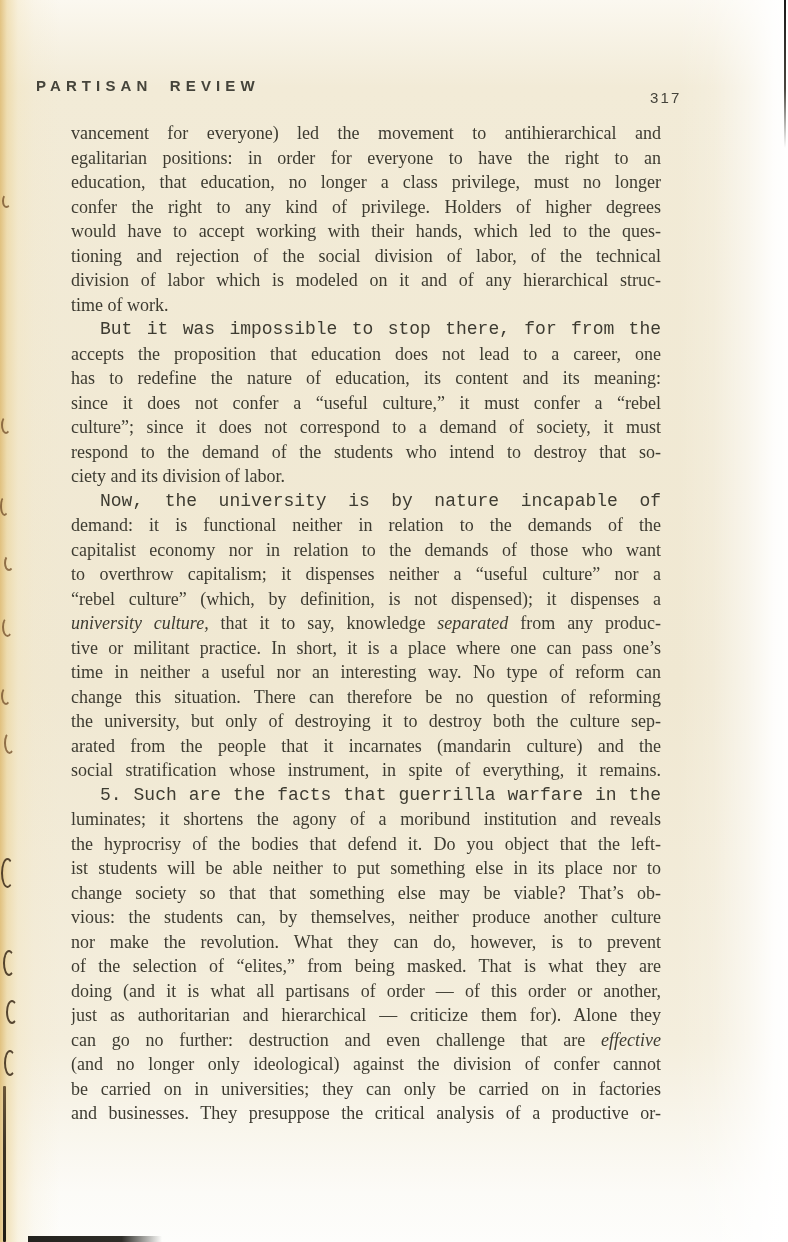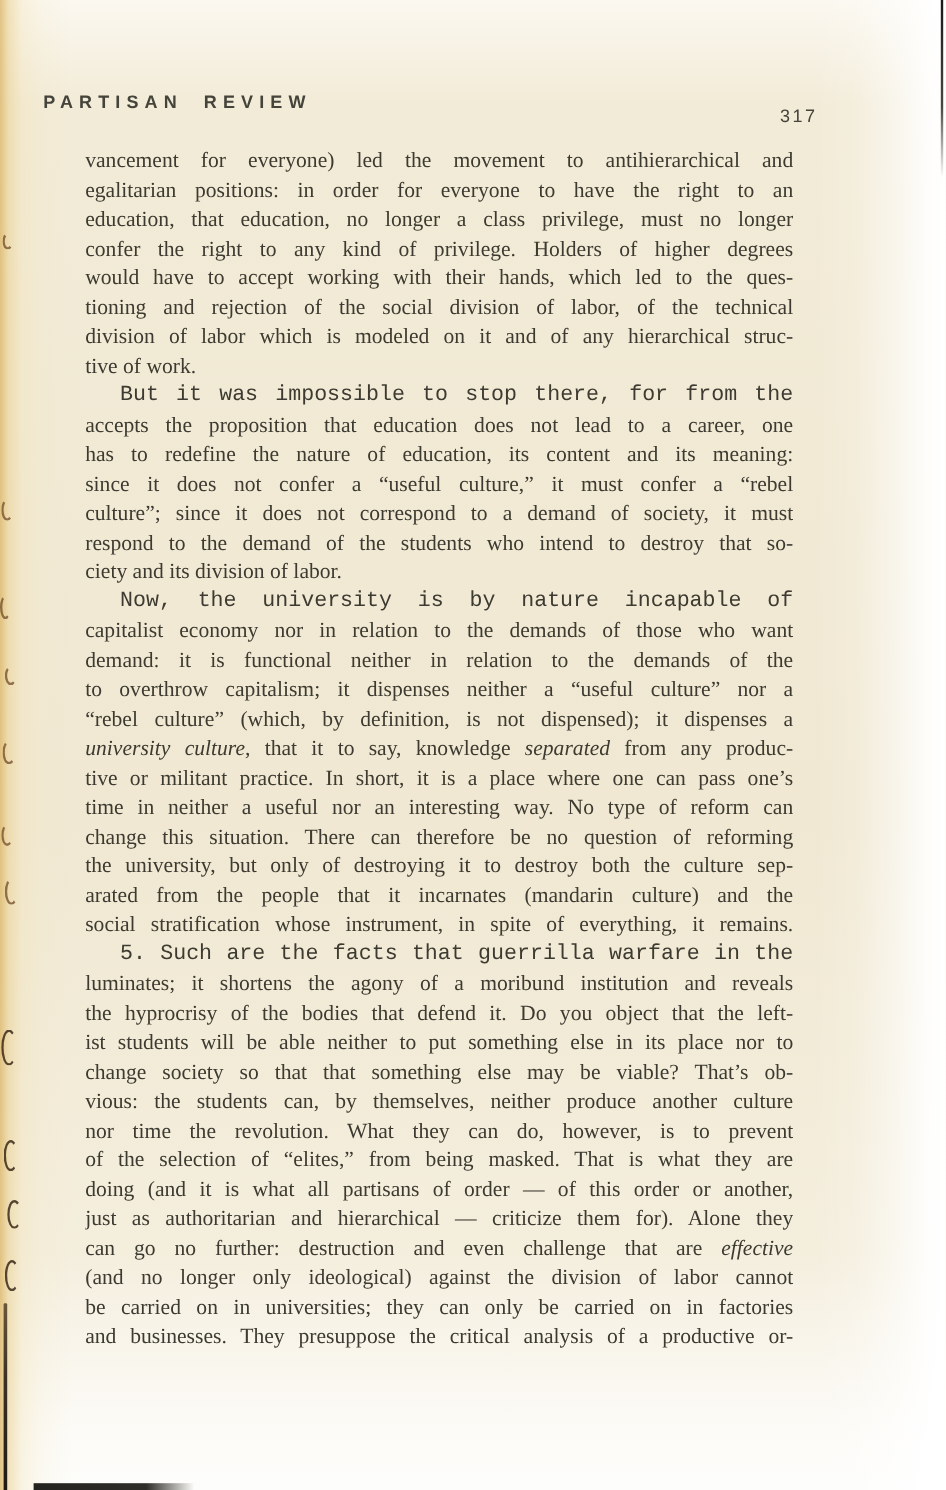--- a/index.html
+++ b/index.html
@@ -92,56 +92,56 @@
 
   <div class="text-block">
       <div class="para">
         <div class="line">vancement for everyone) led the movement to antihierarchical and</div>
         <div class="line">egalitarian positions: in order for everyone to have the right to an</div>
         <div class="line">education, that education, no longer a class privilege, must no longer</div>
         <div class="line">confer the right to any kind of privilege. Holders of higher degrees</div>
         <div class="line">would have to accept working with their hands, which led to the ques-</div>
         <div class="line">tioning and rejection of the social division of labor, of the technical</div>
         <div class="line">division of labor which is modeled on it and of any hierarchical struc-</div>
-        <div class="line lastline">tive of work.</div>
+        <div class="line lastline">time of work.</div>
       </div>
       <div class="para">
         <div class="line firstindent">But it was impossible to stop there, for from the moment one</div>
         <div class="line">accepts the proposition that education does not lead to a career, one</div>
         <div class="line">has to redefine the nature of education, its content and its meaning:</div>
         <div class="line">since it does not confer a “useful culture,” it must confer a “rebel</div>
         <div class="line">culture”; since it does not correspond to a demand of society, it must</div>
         <div class="line">respond to the demand of the students who intend to destroy that so-</div>
         <div class="line lastline">ciety and its division of labor.</div>
       </div>
       <div class="para">
         <div class="line firstindent">Now, the university is by nature incapable of responding to that</div>
+        <div class="line">demand: it is functional neither in relation to the demands of the</div>
         <div class="line">capitalist economy nor in relation to the demands of those who want</div>
-        <div class="line">demand: it is functional neither in relation to the demands of the</div>
         <div class="line">to overthrow capitalism; it dispenses neither a “useful culture” nor a</div>
         <div class="line">“rebel culture” (which, by definition, is not dispensed); it dispenses a</div>
         <div class="line"><i>university culture,</i> that it to say, knowledge <i>separated</i> from any produc-</div>
         <div class="line">tive or militant practice. In short, it is a place where one can pass one’s</div>
         <div class="line">time in neither a useful nor an interesting way. No type of reform can</div>
         <div class="line">change this situation. There can therefore be no question of reforming</div>
         <div class="line">the university, but only of destroying it to destroy both the culture sep-</div>
         <div class="line">arated from the people that it incarnates (mandarin culture) and the</div>
         <div class="line">social stratification whose instrument, in spite of everything, it remains.</div>
       </div>
       <div class="para">
         <div class="line firstindent">5.  Such are the facts that guerrilla warfare in the university il-</div>
         <div class="line">luminates; it shortens the agony of a moribund institution and reveals</div>
         <div class="line">the hyprocrisy of the bodies that defend it. Do you object that the left-</div>
         <div class="line">ist students will be able neither to put something else in its place nor to</div>
         <div class="line">change society so that that something else may be viable? That’s ob-</div>
         <div class="line">vious: the students can, by themselves, neither produce another culture</div>
-        <div class="line">nor time the revolution. What they can do, however, is to prevent</div>
+        <div class="line">nor make the revolution. What they can do, however, is to prevent</div>
         <div class="line">of the selection of “elites,” from being masked. That is what they are</div>
         <div class="line">doing (and it is what all partisans of order — of this order or another,</div>
         <div class="line">just as authoritarian and hierarchical — criticize them for). Alone they</div>
         <div class="line">can go no further: destruction and even challenge that are <i>effective</i></div>
-        <div class="line">(and no longer only ideological) against the division of labor cannot</div>
+        <div class="line">(and no longer only ideological) against the division of confer cannot</div>
         <div class="line">be carried on in universities; they can only be carried on in factories</div>
         <div class="line">and businesses. They presuppose the critical analysis of a productive or-</div>
       </div>
     </div>
 
 </div>
 
 </body></html>

